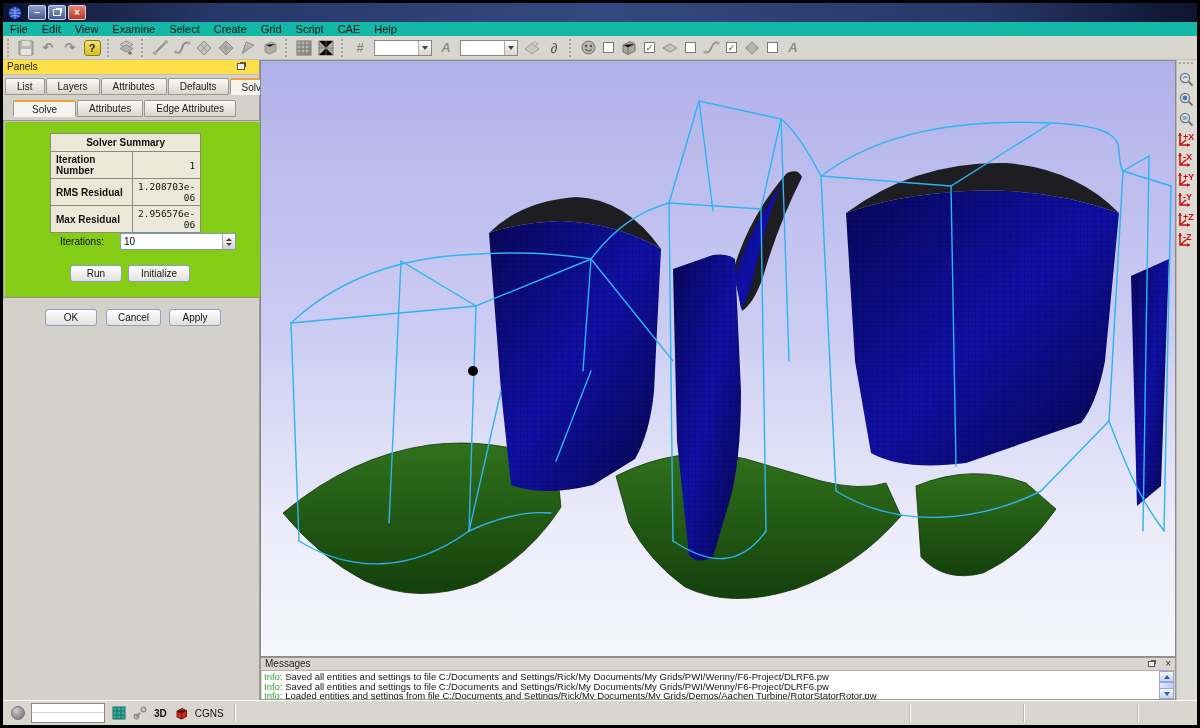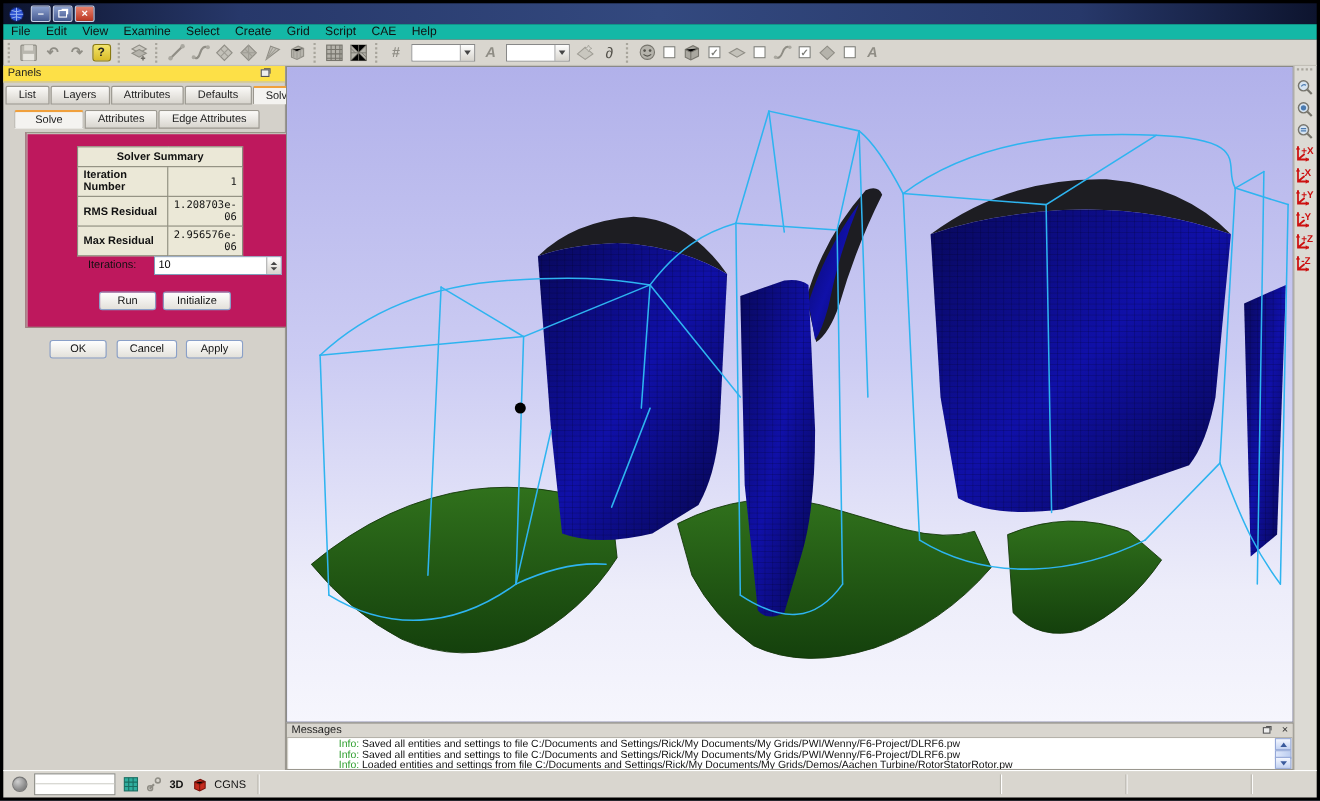--- a/index.html
+++ b/index.html
@@ -47,22 +47,22 @@
   #panel-header { position:absolute; left:0; top:0; width:100%; height:15px; background:#fde047;
     border-bottom:1px solid #c2bfb7; font-size:10px; color:#222; padding:1px 4px; }
   .dock-icon { position:absolute; right:14px; top:3px; width:8px; height:7px; border:1px solid #555; background:#eee;
     box-shadow:2px -2px 0 -1px #555; }
   .tabs-row { position:absolute; left:2px; top:18px; display:flex; }
   .tab { height:17px; line-height:15px; font-size:10px; color:#222; padding:0 11px;
     border:1px solid #9a978f; border-bottom:1px solid #9a978f; border-radius:2px 2px 0 0;
     background:linear-gradient(#fbfaf8,#d8d5ce); margin-right:1px; }
   .tab.active { background:#f4f3f0; border-top:2px solid #f0a03c; border-bottom:1px solid #f4f3f0; font-weight:normal; }
   .subtabs-row { position:absolute; left:10px; top:40px; display:flex; }
-  #solve-box { position:absolute; left:20px; top:60px; width:288px; height:178px;
-    background:#be185d; border:1px solid #989588; box-shadow:inset 1px 1px 0 #c6c3bc; }
+  #solve-box { position:absolute; left:0; top:60px; width:288px; height:178px;
+    background:#84cc16; border:1px solid #989588; box-shadow:inset 1px 1px 0 #c6c3bc; }
 
   
   #summary { position:absolute; left:46px; top:12px; border-collapse:collapse; background:#ebe8d7;
     border:1px solid #8c8a7c; }
   #summary td, #summary th { border:1px solid #8c8a7c; font-size:10px; padding:2px 5px; color:#111; }
   #summary th { font-weight:bold; text-align:center; height:18px; }
   #summary td.lbl { font-weight:bold; text-align:left; width:82px; }
   #summary td.val { font-family:"DejaVu Sans Mono", monospace; font-size:9.5px; text-align:right; width:66px; }
 
   .field-row { position:absolute; left:12px; top:112px; width:220px; display:flex; align-items:center;padding-left:44px; }
@@ -93,21 +93,21 @@
   .r-btn { width:21px; height:20px; display:flex; align-items:center; justify-content:center; }
 
   
   #messages { left:260px; top:657px; width:916px; height:43px; background:#d9d6cf; border:1px solid #9a978f; }
   #msg-title { position:absolute; left:0; top:0; width:100%; height:13px; background:#d9d6cf;
     border-bottom:1px solid #b5b2aa; font-size:10px; color:#222; padding:0 4px; line-height:12px; }
   #msg-title .mclose { position:absolute; right:4px; top:0; font-size:10px; color:#333; line-height:12px; }
   #msg-title .mdock { position:absolute; right:20px; top:3px; width:7px; height:6px; border:1px solid #555; background:#eee; box-shadow:2px -2px 0 -1px #555; }
   #msg-list { position:absolute; left:1px; top:13px; width:898px; height:28px; background:#fff; overflow:hidden;
     font-size:9.5px; line-height:9.5px; padding:1px 2px; }
-  .msg-line { white-space:nowrap; color:#111;margin-left:44px; }
+  .msg-line { white-space:nowrap; color:#111; }
   .msg-prefix { color:#2e9e2e; }
   #msg-scroll { position:absolute; right:1px; top:13px; width:15px; height:28px; background:#eef1fa; }
   .sc-btn { width:15px; height:11px; background:linear-gradient(#f4f7ff,#c4d3f2); border:1px solid #95a8d8;
     display:flex; align-items:center; justify-content:center; }
   .sc-thumb { width:15px; height:8px; background:linear-gradient(90deg,#dfe8fb,#bccdf0); border:1px solid #95a8d8; }
   .tri-up { width:0; height:0; border-left:3px solid transparent; border-right:3px solid transparent; border-bottom:4px solid #3a5a9c; }
   .tri-dn { width:0; height:0; border-left:3px solid transparent; border-right:3px solid transparent; border-top:4px solid #3a5a9c; }
 
   
   #statusbar { left:3px; top:700px; width:1194px; height:25px; background:#d9d6cf; border-top:1px solid #fff;

